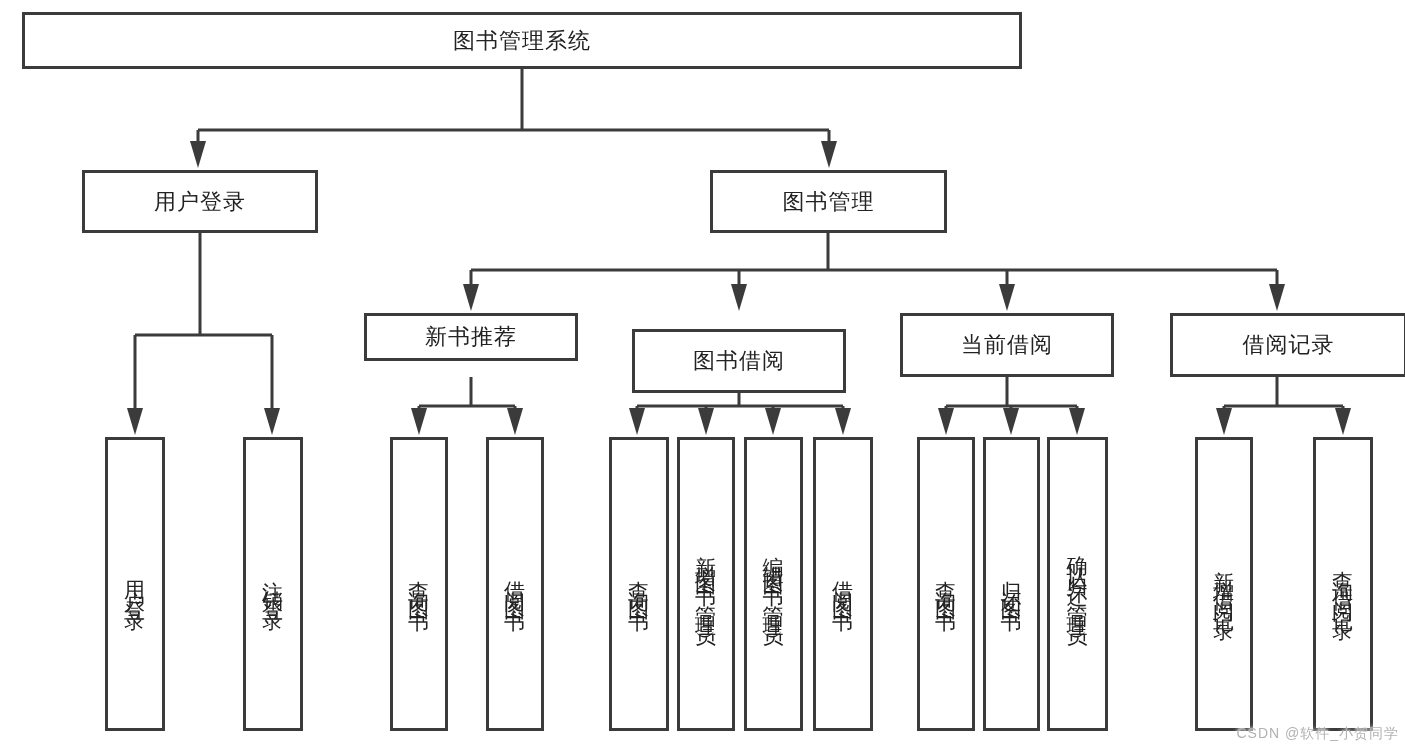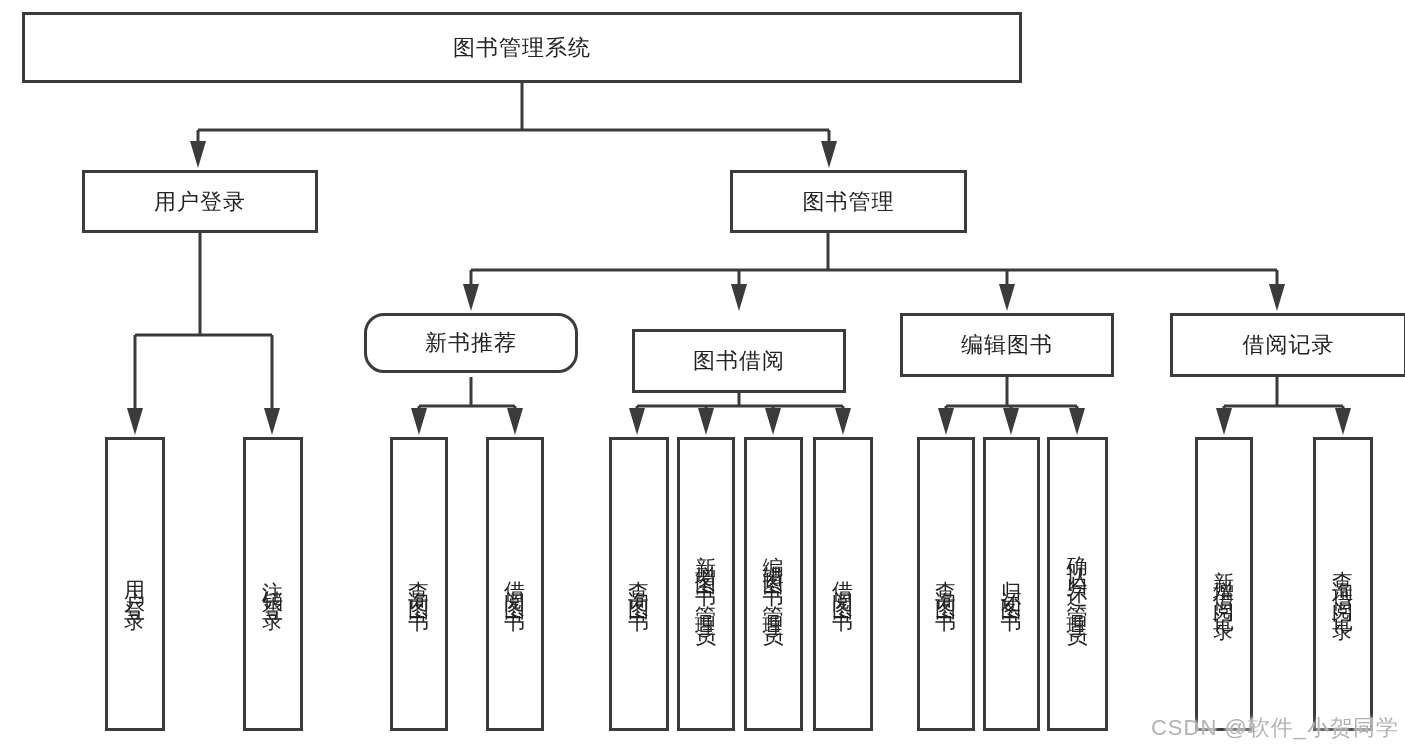--- a/index.html
+++ b/index.html
@@ -35,21 +35,21 @@
   .box.v {
     writing-mode: vertical-rl;
     font-size: 21px;
     letter-spacing: 10px;
     line-height: 1;
   }
   .watermark {
     position: absolute;
     right: 6px;
     bottom: 4px;
-    font-size: 22px;
+    font-size: 14px;
     color: #b2b2b2;
     letter-spacing: 1px;
     text-shadow: 0 0 3px #ffffff, 0 0 5px #ffffff;
     z-index: 5;
     white-space: nowrap;
   }
 </style>
 </head>
 <body>
 
@@ -88,28 +88,28 @@
       <polygon points="773,435 765,408 781,408"></polygon>
       <polygon points="843,435 835,408 851,408"></polygon>
       <polygon points="946,435 938,408 954,408"></polygon>
       <polygon points="1011,435 1003,408 1019,408"></polygon>
       <polygon points="1077,435 1069,408 1085,408"></polygon>
       <polygon points="1224,435 1216,408 1232,408"></polygon>
       <polygon points="1343,435 1335,408 1351,408"></polygon>
     </g>
   </svg>
 
-  <div class="box" style="left:22px; top:12px; width:1000px; height:71px;">图书管理系统</div>
+  <div class="box" style="left:22px; top:12px; width:1000px; height:57px;">图书管理系统</div>
 
   <div class="box" style="left:82px; top:170px; width:236px; height:63px;">用户登录</div>
-  <div class="box" style="left:710px; top:170px; width:237px; height:63px;margin-left:20px;">图书管理</div>
+  <div class="box" style="left:710px; top:170px; width:237px; height:63px;">图书管理</div>
 
-  <div class="box" style="left:364px; top:313px; width:214px; height:60px;border-radius:20px;">新书推荐</div>
+  <div class="box" style="left:364px; top:313px; width:214px; height:48px;">新书推荐</div>
   <div class="box" style="left:632px; top:313px; width:214px; height:64px;margin-top:16px;">图书借阅</div>
-  <div class="box" style="left:900px; top:313px; width:214px; height:64px;">编辑图书</div>
+  <div class="box" style="left:900px; top:313px; width:214px; height:64px;">当前借阅</div>
   <div class="box" style="left:1170px; top:313px; width:237px; height:64px;">借阅记录</div>
 
   <div class="box v" style="left:105px; top:437px; width:60px; height:294px;">用户登录</div>
   <div class="box v" style="left:243px; top:437px; width:60px; height:294px;">注销登录</div>
 
   <div class="box v" style="left:390px; top:437px; width:58px; height:294px;">查询图书</div>
   <div class="box v" style="left:486px; top:437px; width:58px; height:294px;">借阅图书</div>
 
   <div class="box v" style="left:609px; top:437px; width:60px; height:294px;">查询图书</div>
   <div class="box v" style="left:677px; top:437px; width:58px; height:294px;">新增图书（管理员）</div>

